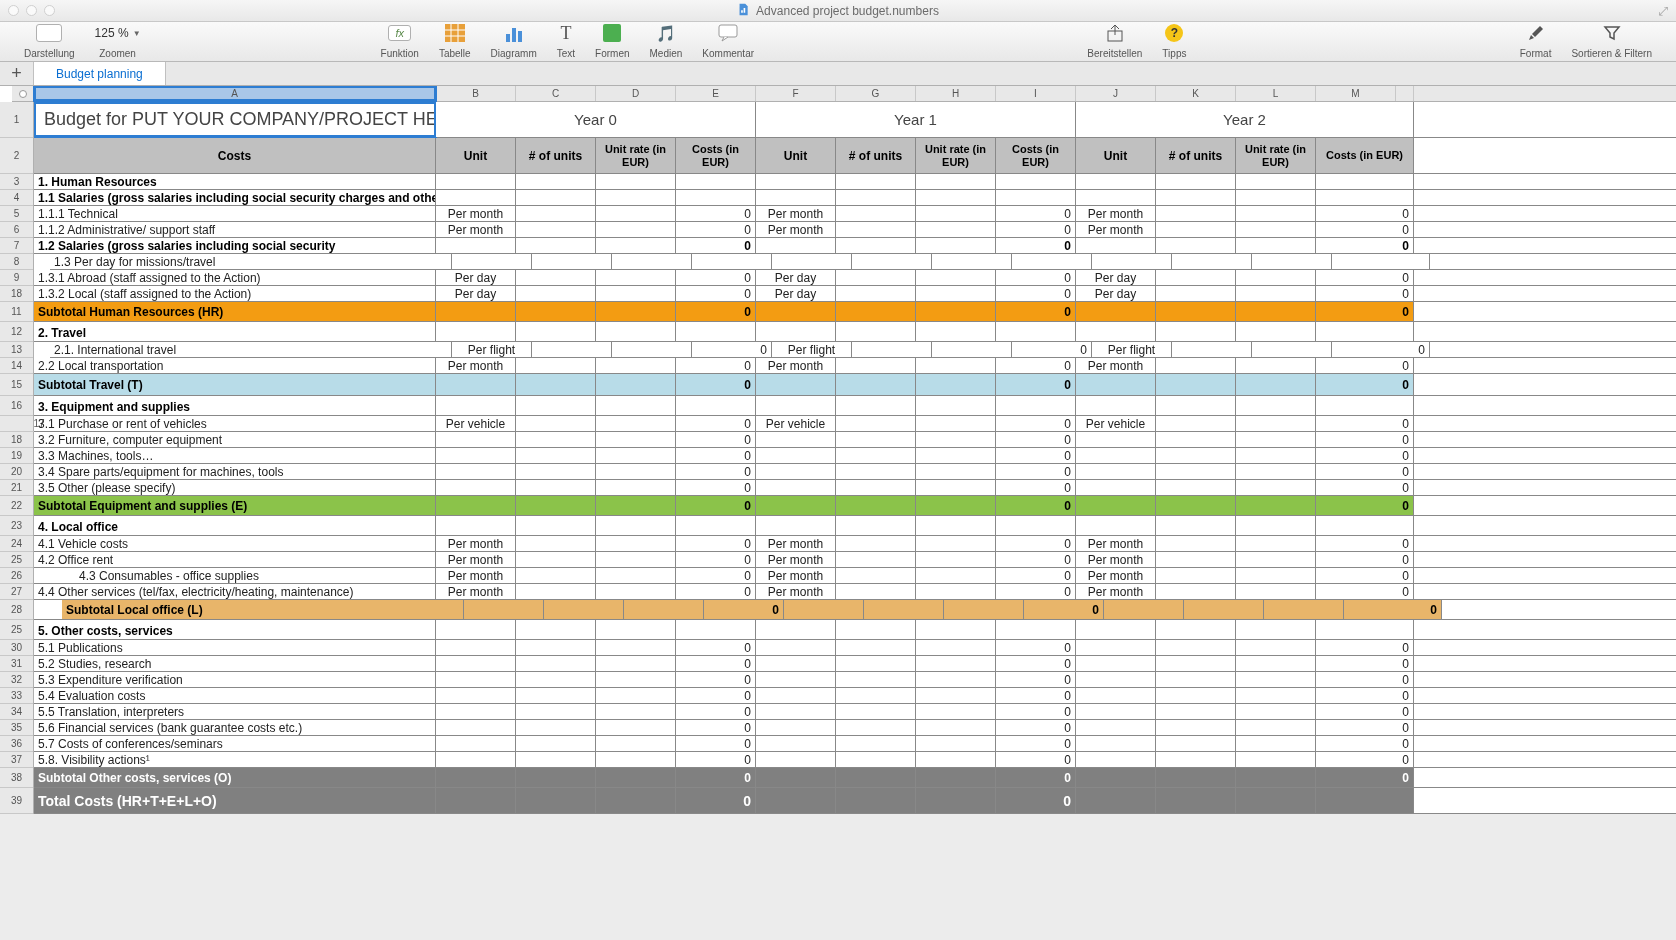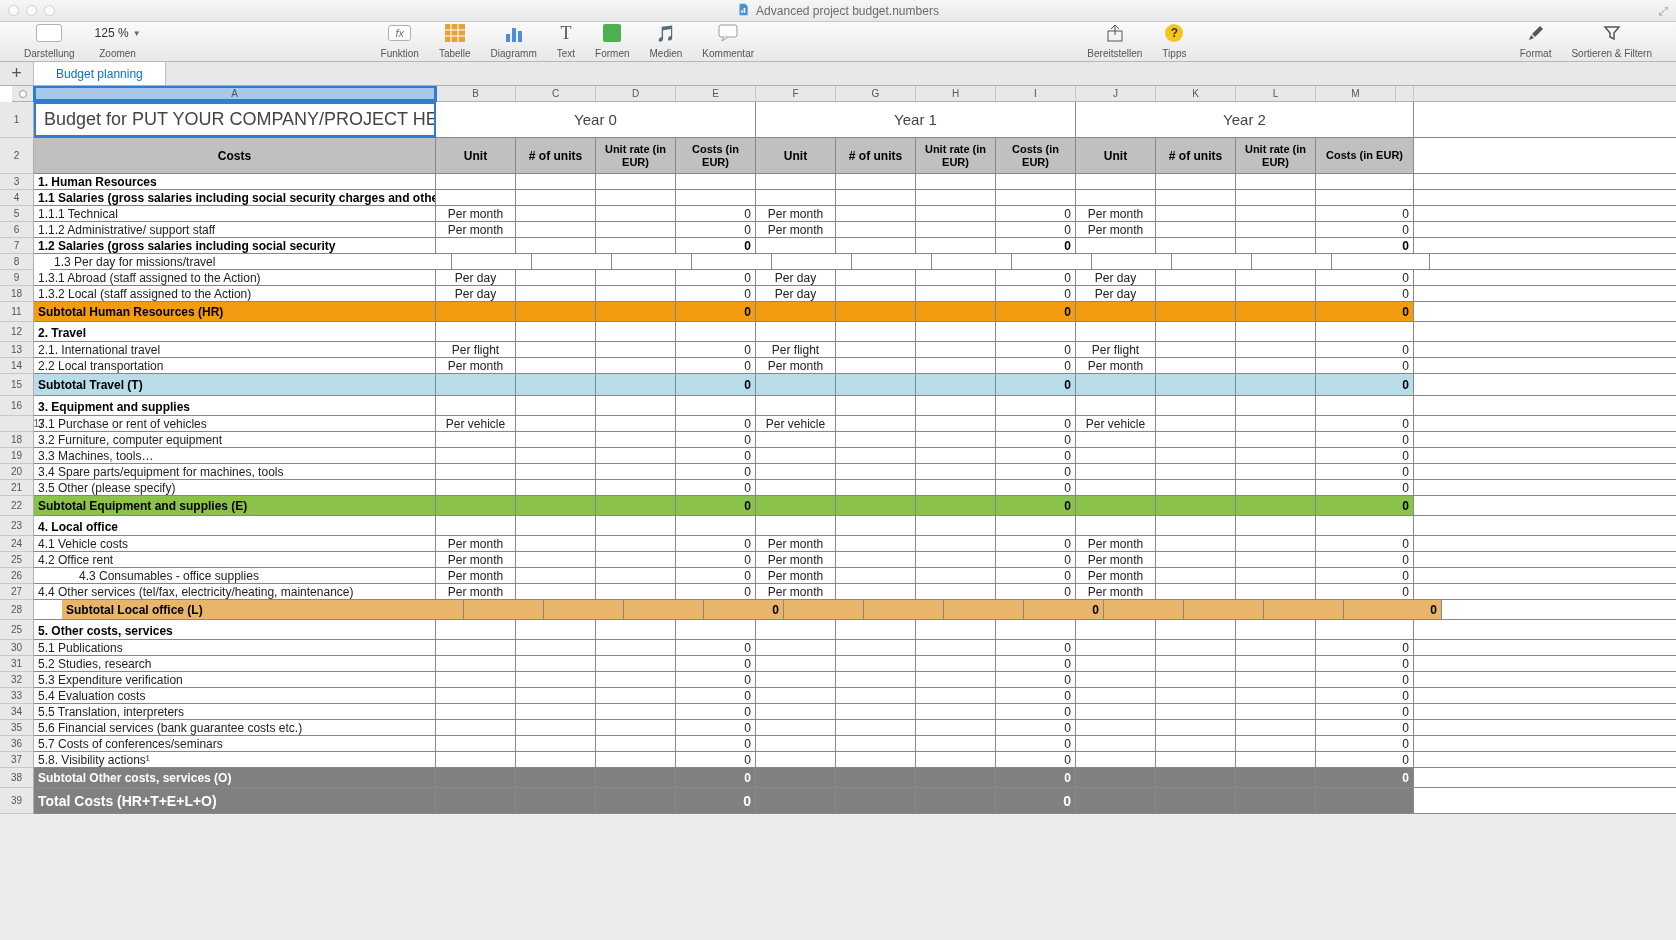--- a/index.html
+++ b/index.html
@@ -417,21 +417,21 @@
           <div class="cell sec r" style="width: 80px; height: 100%;"></div>
           <div class="cell sec c" style="width: 80px; height: 100%;"></div>
           <div class="cell sec " style="width: 80px; height: 100%;"></div>
           <div class="cell sec " style="width: 80px; height: 100%;"></div>
           <div class="cell sec r" style="width: 80px; height: 100%;"></div>
           <div class="cell sec c" style="width: 80px; height: 100%;"></div>
           <div class="cell sec " style="width: 80px; height: 100%;"></div>
           <div class="cell sec " style="width: 80px; height: 100%;"></div>
           <div class="cell sec r" style="width: 98px; height: 100%;"></div>
         </div>
-        <div class="row" style="height: 16px;">
+        <div class="row" style="height: 16px; margin-left: 16px;">
           <div class="cell  " style="width: 402px; height: 100%;">2.1. International travel</div>
           <div class="cell  c" style="width: 80px; height: 100%;">Per flight</div>
           <div class="cell  " style="width: 80px; height: 100%;"></div>
           <div class="cell  " style="width: 80px; height: 100%;"></div>
           <div class="cell  r" style="width: 80px; height: 100%;">0</div>
           <div class="cell  c" style="width: 80px; height: 100%;">Per flight</div>
           <div class="cell  " style="width: 80px; height: 100%;"></div>
           <div class="cell  " style="width: 80px; height: 100%;"></div>
           <div class="cell  r" style="width: 80px; height: 100%;">0</div>
           <div class="cell  c" style="width: 80px; height: 100%;">Per flight</div>

